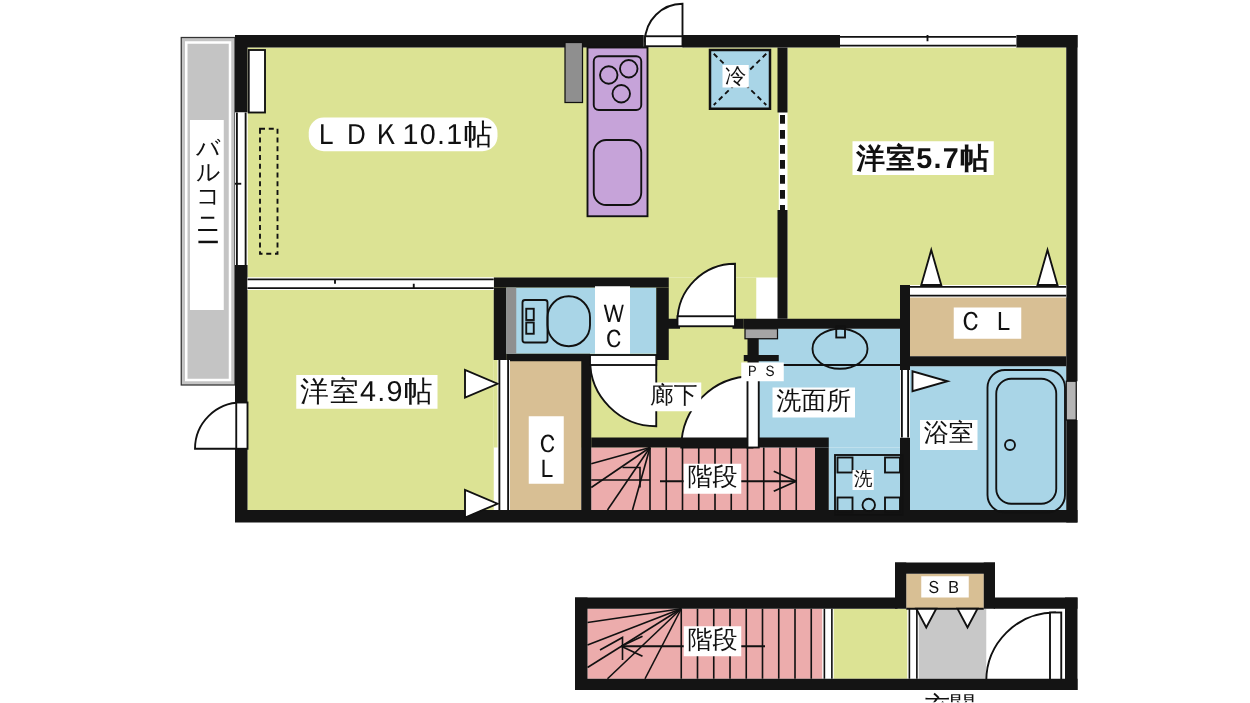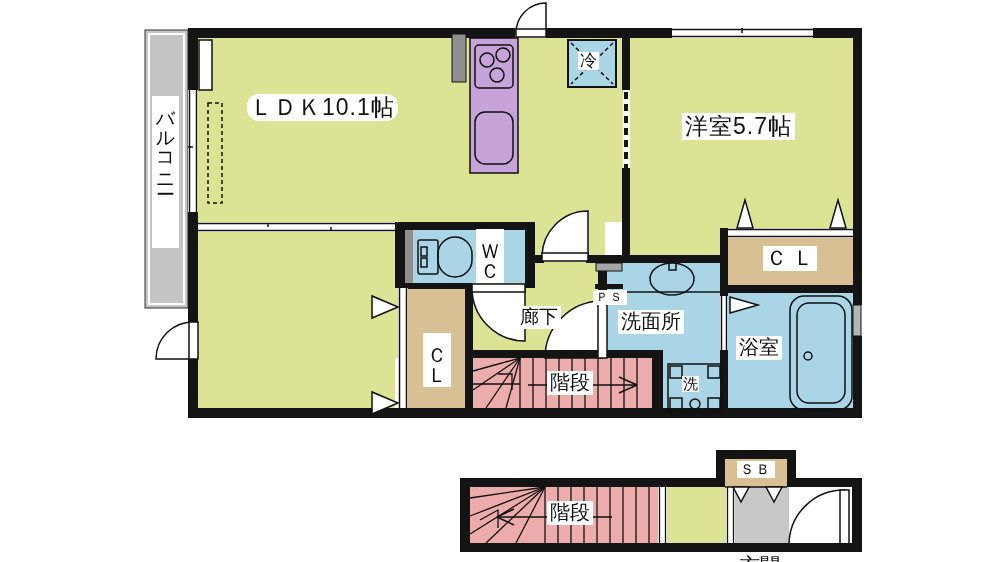--- a/index.html
+++ b/index.html
@@ -252,21 +252,22 @@
 
   <g fill="#ffffff" stroke="#111" stroke-width="1.5">
     <line x1="725" y1="487" x2="787" y2="487"></line>
     <polygon points="733,487 749,487 741,502"></polygon>
     <polygon points="766,487 782,487 774,502"></polygon>
   </g>
 </svg>
 
   <div class="label v" style="left:152px;top:96px;font-size:19px;height:150px;">バルコニー</div>
   <div class="label room-l" style="left:247px;top:94px;border-radius:12px;">ＬＤＫ10.1帖</div>
-  <div class="label room-l" style="left:682px;top:113px;">洋室5.7帖</div>
+  <div class="label room-l" style="left:682px;top:113px;font-weight:bold;">洋室5.7帖</div>
+  <div class="label room-l" style="left:237px;top:300px;">洋室4.9帖</div>
   <div class="label v" style="left:476px;top:229px;font-size:20px;height:52px;">ＷＣ</div>
   <div class="label v" style="left:423px;top:333px;font-size:20px;height:52px;">ＣＬ</div>
   <div class="label" style="left:763px;top:246px;font-size:21px;">Ｃ Ｌ</div>
   <div class="label" style="left:517px;top:306px;font-size:19px;">廊下</div>
   <div class="label" style="left:618px;top:310px;font-size:20px;">洗面所</div>
   <div class="label" style="left:736px;top:336px;font-size:20px;text-align:center;">浴室</div>
   <div class="label" style="left:682px;top:376px;font-size:15px;padding:0 1px;">洗</div>
   <div class="label small-l" style="left:593px;top:269px;margin-top:21px;">ＰＳ</div>
   <div class="label" style="left:578px;top:52px;font-size:17px;padding:0 2px;">冷</div>
   <div class="label" style="left:547px;top:371px;font-size:20px;">階段</div>

